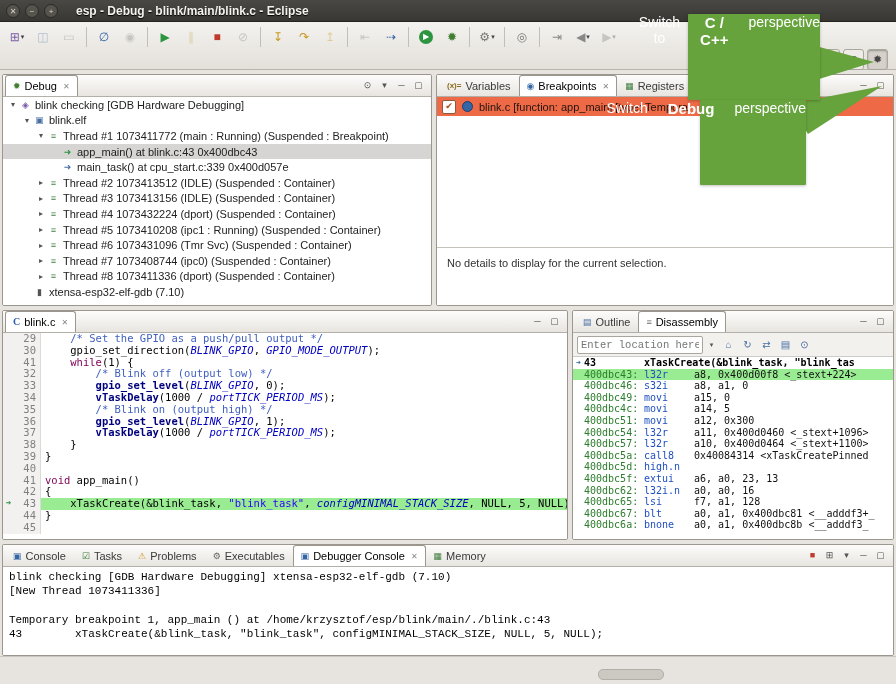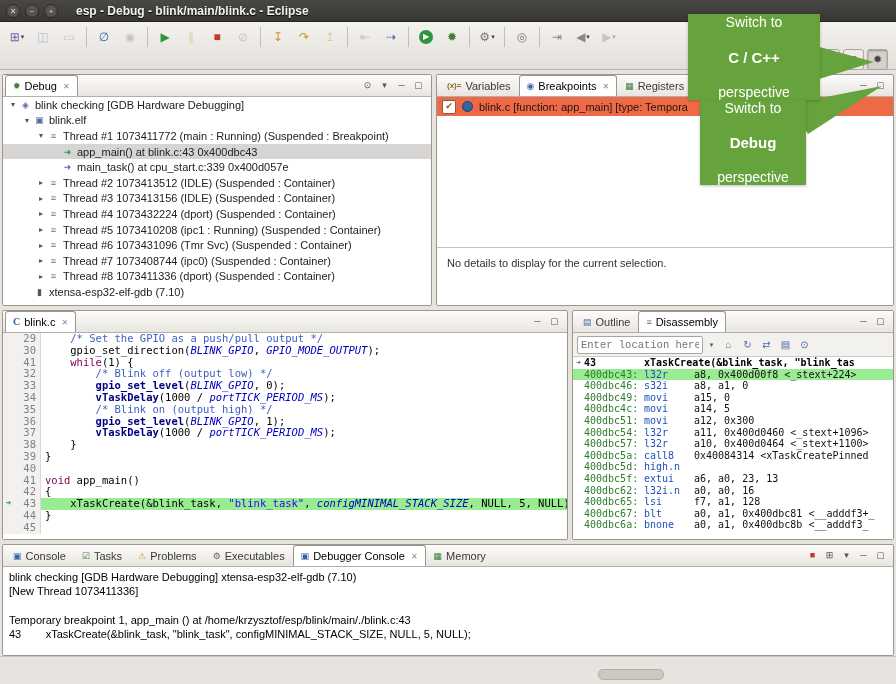--- a/index.html
+++ b/index.html
@@ -116,31 +116,31 @@
   .dgut{width:11px;flex:none;text-align:center;font-size:8px;color:#2d9440}
   .daddr{width:60px;flex:none;color:#2b7d2b}
   .dmn{width:50px;flex:none;color:#1f4fbf}
   .dops{flex:1;color:#111}
   .dsrcnum{width:60px;flex:none;color:#000;font-weight:bold}
   .dsrctext{flex:1;color:#000;font-weight:bold}
 
   
   #console-view{left:2px;top:544px;width:892px;height:112px}
   .console-body{padding:3px 6px}
-  .cline{font-family:Liberation Sans, sans-serif;font-size:11px;line-height:14.2px;white-space:pre;color:#000}
+  .cline{font-family:Liberation Mono, monospace;font-size:11px;line-height:14.2px;white-space:pre;color:#000}
 
   
   .statusbar{position:absolute;left:0;top:656px;width:896px;height:28px;background:#e7e4e0;
     border-top:1px solid #c9c6c0}
   .hscroll{position:absolute;left:598px;top:669px;width:64px;height:9px;background:#ccc9c3;
     border:1px solid #b2afa9;border-radius:5px}
 
   
   .callout{position:absolute;background:#67a33d;color:#fff;text-align:center;z-index:60;
-    display:flex;flex-direction:column;justify-content:space-between;gap:4px;border-radius:1px;
+    display:flex;flex-direction:row;justify-content:flex-end;gap:20px;border-radius:1px;
     box-shadow:0 1px 3px rgba(0,0,0,.25)}
   .callout .l1,.callout .l3{font-size:14px}
   .callout .l2{font-size:15px;font-weight:bold}
   #callout-cpp{left:688px;top:14px;width:132px;height:86px}
   #callout-debug{left:700px;top:100px;width:106px;height:85px}
   #arrow-layer{position:absolute;left:0;top:0;width:896px;height:684px;z-index:59;pointer-events:none}
 </style>
 </head>
 <body>
 

